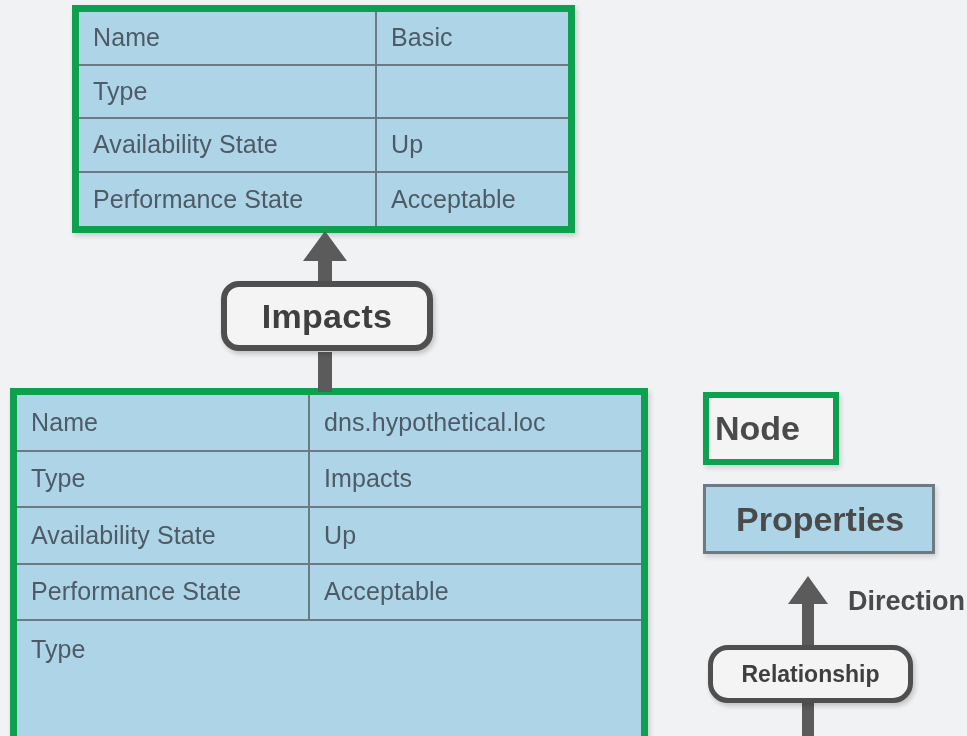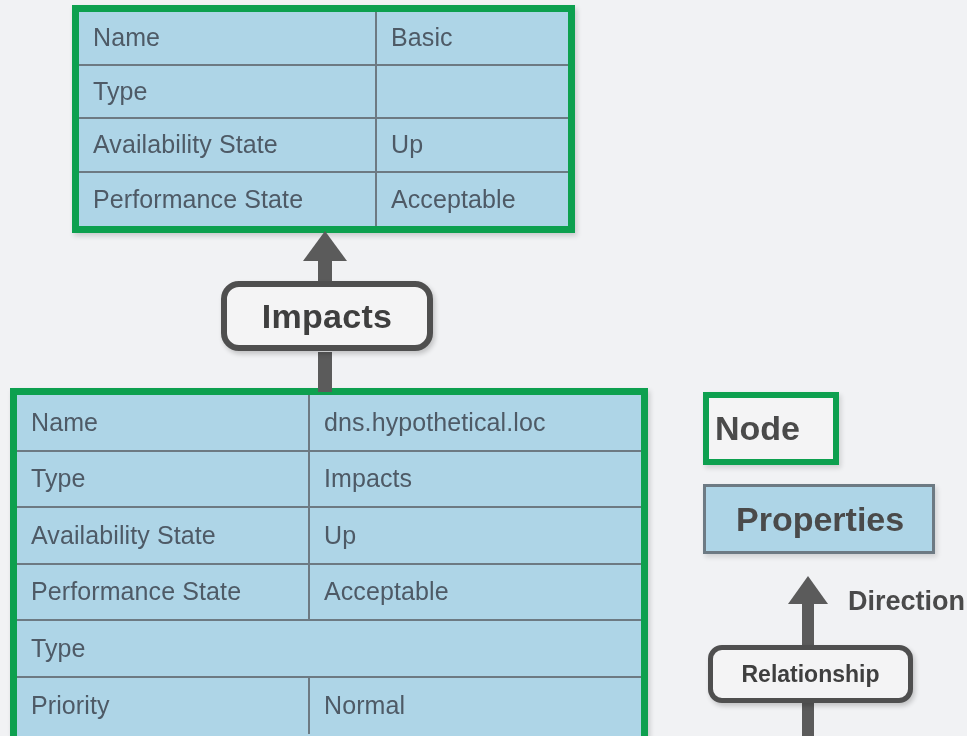--- a/index.html
+++ b/index.html
@@ -85,21 +85,21 @@
   #rel-impacts {
     left: 221px; top: 281px;
     width: 212px; height: 70px;
     font-size: 34px;
     letter-spacing: 0.3px;
   }
   #legend-relationship {
     left: 708px; top: 645px;
     width: 205px; height: 58px;
     border-width: 5px;
-    border-radius: 14px;
+    border-radius: 20px;
     font-size: 23px;
   }
 
   
   .conn-line {
     position: absolute;
     background: #5b5b5b;
     z-index: 1;
   }
   .conn-arrow {
@@ -217,24 +217,20 @@
       <div class="cell-key">Availability State</div>
       <div class="cell-val">Up</div>
     </div>
     <div class="row">
       <div class="cell-key">Performance State</div>
       <div class="cell-val">Acceptable</div>
     </div>
     <div class="row">
       <div class="cell-val">Type</div>
     </div>
-    <div class="row">
-      <div class="cell-key">Priority</div>
-      <div class="cell-val">Normal</div>
-    </div>
   </div>
 
   <div id="legend-node">
     <span class="legend-label">Node</span>
   </div>
 
   <div id="legend-properties">
     <span class="legend-label">Properties</span>
   </div>
 

